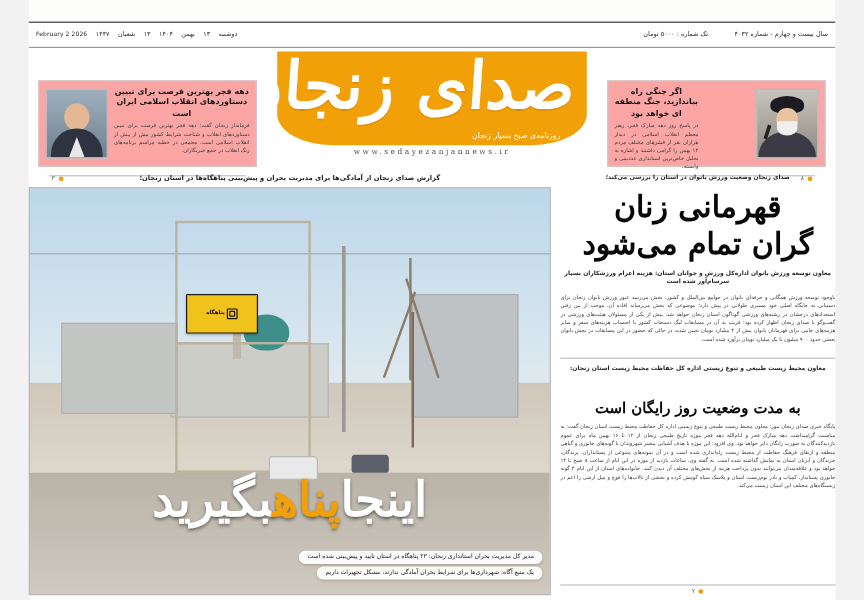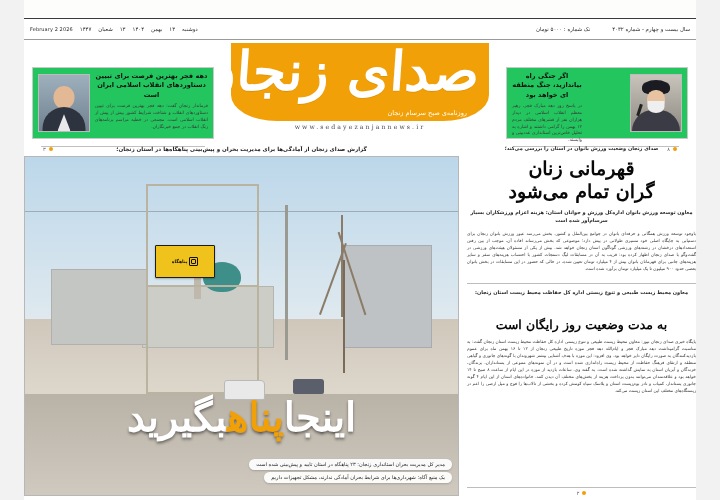--- a/index.html
+++ b/index.html
@@ -64,21 +64,21 @@
   .siteurl{
     position:absolute;left:50%;transform:translateX(-50%);
     top:82px;font-size:6.2px;letter-spacing:2.1px;
     color:#4a4a4a;direction:ltr;white-space:nowrap;
     font-family:"DejaVu Serif","Liberation Serif",serif;
   }
 
   
   .teaser{
     position:absolute;top:26px;width:182px;height:72px;
-    border:1px solid #c9c9c9;background:#22c55e;
+    border:1px solid #c9c9c9;background:#fca5a5;
     box-sizing:border-box;padding:4px 5px;
     display:flex;gap:5px;
   }
   .teaser.left{left:8px;}
   .teaser.right{right:8px;gap:48px;}
   .teaser .ttxt{flex:1;min-width:0;}
   .teaser h3{
     margin:0 0 3px 0;font-size:6.6px;line-height:1.42;
     font-weight:700;color:#111;text-align:center;
   }
@@ -201,21 +201,21 @@
   }
   .story{margin-bottom:6px;}
   .story .eyebrow{
     font-size:5px;line-height:1.5;text-align:center;color:#1c1c1c;
     margin:0 0 4px 0;font-weight:600;
   }
   .story h2{
     margin:0;text-align:center;font-weight:700;color:#080808;
     font-family:"DejaVu Serif","Liberation Serif",serif;
   }
-  .story.lead h2{font-size:19px;line-height:1.26;letter-spacing:-0.6px;}
+  .story.lead h2{font-size:25px;line-height:1.26;letter-spacing:-0.6px;}
   .story.second h2{font-size:12.4px;line-height:1.3;letter-spacing:-0.3px;}
   .story .deck{
     margin:5px 0 0 0;font-size:5px;line-height:1.55;
     text-align:center;font-weight:700;color:#222;
   }
   .story .body{
     margin:5px 0 0 0;font-size:4.35px;line-height:1.62;
     text-align:justify;color:#3a3a3a;
   }
   .hr{border:0;border-top:1px solid #bdbdbd;margin:5px 0;}
@@ -266,21 +266,21 @@
         </div>
         <div class="teaser-rule"></div>
         <div class="pagenum" style="left:10px;">
           <span class="dotm"></span>
           <span>۳</span>
         </div>
       </div>
 
       <div class="logoplate">
         <div class="logoword">صدای زنجان</div>
-        <div class="logosub">روزنامه‌ی صبح سرسام زنجان</div>
+        <div class="logosub">روزنامه‌ی صبح بسیار زنجان</div>
       </div>
       <div class="siteurl">www.sedayezanjannews.ir</div>
 
       <div class="teaser right">
         <div class="portrait">
           <div class="p-bg" style="background:linear-gradient(#c8c3bb,#8d8880)"></div>
           <div class="c-robe"></div>
             <div class="c-turban"></div>
           <div class="c-face"></div>
             <div class="c-beard"></div>

